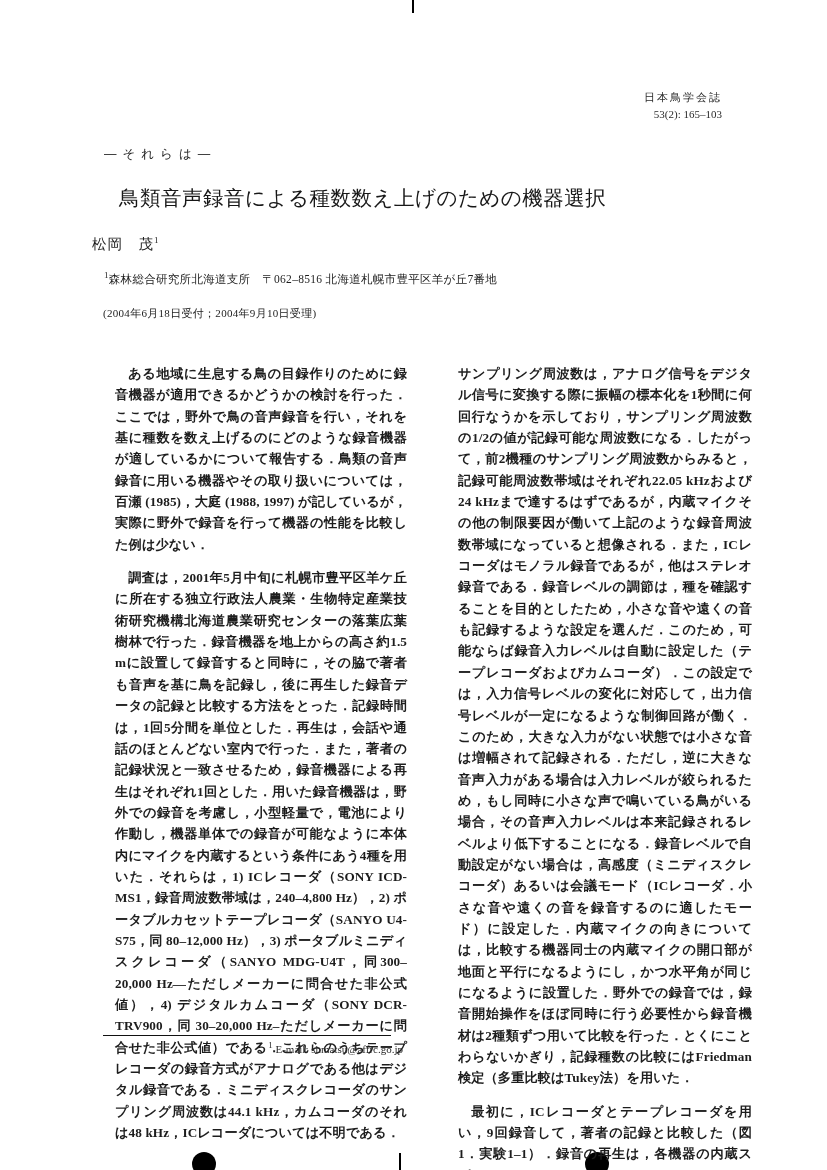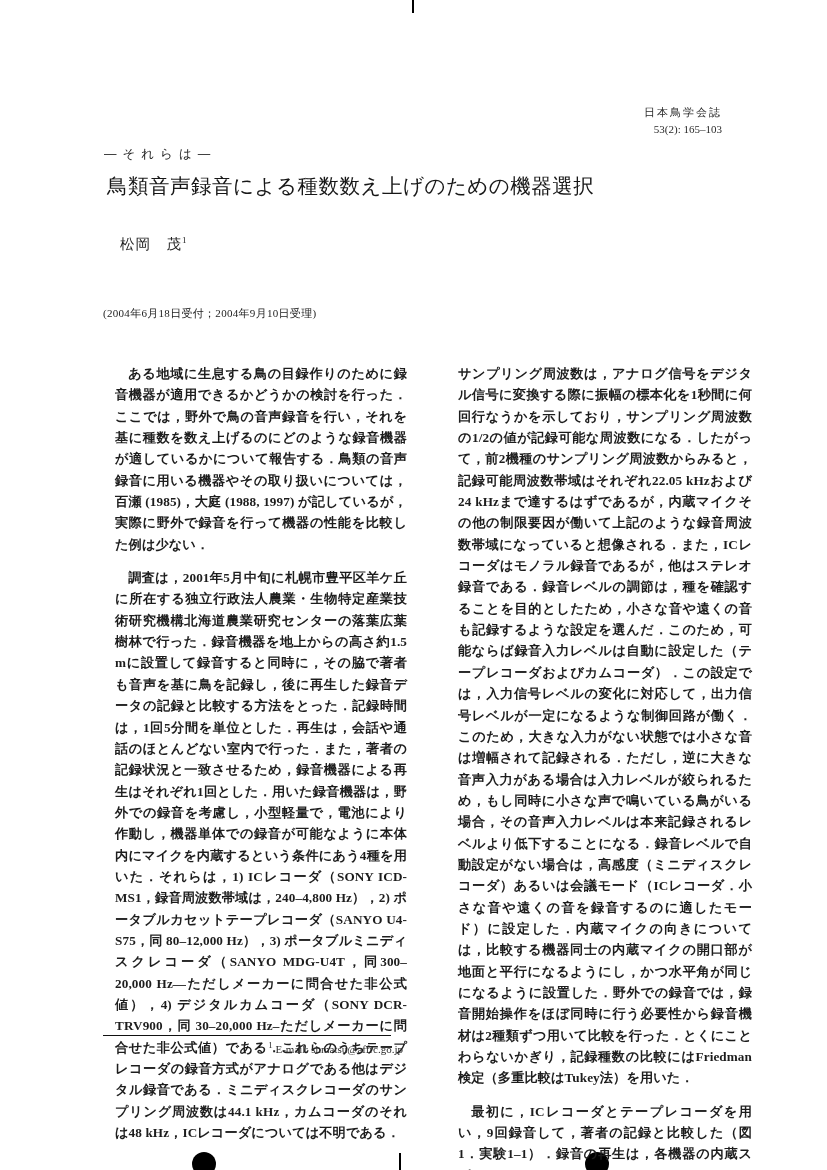--- a/index.html
+++ b/index.html
@@ -37,21 +37,21 @@
     border-radius: 50%;
     background: #000;
     top: 1152px;
   }
   .punch.left  { left: 192px; }
   .punch.right { left: 585px; }
 
   
   .journal-header {
     position: absolute;
-    top: 104px; right: 105px;
+    top: 89px; right: 105px;
     text-align: right;
     font-size: 11px;
     line-height: 17px;
     color: #2a2a2a;
   }
   .journal-header .journal-name { letter-spacing: 2px; }
 
   
   .section-label {
     position: absolute;
@@ -68,21 +68,21 @@
     font-family: "Liberation Sans", "DejaVu Sans", sans-serif;
     font-size: 20.5px;
     font-weight: 500;
     letter-spacing: 0.5px;
     color: #171717;
   }
 
   
   .author {
     position: absolute;
-    left: 120px; top: 235px;
+    left: 92px; top: 235px;
     font-size: 14.5px;
     letter-spacing: 1px;
   }
   .author sup, .affiliation sup, .footnote sup {
     font-size: 9px;
     vertical-align: super;
     line-height: 0;
   }
   .affiliation {
     position: absolute;
@@ -143,26 +143,29 @@
   <div class="punch right"></div>
   <div class="bottom-line"></div>
 
   <div class="journal-header">
     <div class="journal-name">日本鳥学会誌</div>
     <div class="journal-issue">53(2): 165–103</div>
   </div>
 
   <div class="section-label">—それらは—</div>
 
-  <h1 class="title" style="margin:4px;font-family:Liberation Mono, monospace;">鳥類音声録音による種数数え上げのための機器選択</h1>
+  <h1 class="title" style="margin:16px;font-family:Liberation Mono, monospace;">鳥類音声録音による種数数え上げのための機器選択</h1>
 
   <div class="author">
     <span>松岡　茂</span><sup>1</sup>
   </div>
 
+  <div class="affiliation">
+    <sup>1</sup><span>森林総合研究所北海道支所　〒062–8516 北海道札幌市豊平区羊が丘7番地</span>
+  </div>
 
   <div class="received-dates">(2004年6月18日受付；2004年9月10日受理)</div>
 
   <div class="col col-left">
     <p class="indent">ある地域に生息する鳥の目録作りのために録音機器が適用できるかどうかの検討を行った．ここでは，野外で鳥の音声録音を行い，それを基に種数を数え上げるのにどのような録音機器が適しているかについて報告する．鳥類の音声録音に用いる機器やその取り扱いについては，百瀬 (1985)，大庭 (1988, 1997) が記しているが，実際に野外で録音を行って機器の性能を比較した例は少ない．</p>
     <p class="indent">調査は，2001年5月中旬に札幌市豊平区羊ケ丘に所在する独立行政法人農業・生物特定産業技術研究機構北海道農業研究センターの落葉広葉樹林で行った．録音機器を地上からの高さ約1.5 mに設置して録音すると同時に，その脇で著者も音声を基に鳥を記録し，後に再生した録音データの記録と比較する方法をとった．記録時間は，1回5分間を単位とした．再生は，会話や通話のほとんどない室内で行った．また，著者の記録状況と一致させるため，録音機器による再生はそれぞれ1回とした．用いた録音機器は，野外での録音を考慮し，小型軽量で，電池により作動し，機器単体での録音が可能なように本体内にマイクを内蔵するという条件にあう4種を用いた．それらは，1) ICレコーダ（SONY ICD-MS1，録音周波数帯域は，240–4,800 Hz），2) ポータブルカセットテープレコーダ（SANYO U4-S75，同 80–12,000 Hz），3) ポータブルミニディスクレコーダ（SANYO MDG-U4T，同300–20,000 Hz—ただしメーカーに問合せた非公式値），4) デジタルカムコーダ（SONY DCR-TRV900，同 30–20,000 Hz–ただしメーカーに問合せた非公式値）である．これらのうちテープレコーダの録音方式がアナログである他はデジタル録音である．ミニディスクレコーダのサンプリング周波数は44.1 kHz，カムコーダのそれは48 kHz，ICレコーダについては不明である．</p>
   </div>
 
   <div class="col col-right">
     <p>サンプリング周波数は，アナログ信号をデジタル信号に変換する際に振幅の標本化を1秒間に何回行なうかを示しており，サンプリング周波数の1/2の値が記録可能な周波数になる．したがって，前2機種のサンプリング周波数からみると，記録可能周波数帯域はそれぞれ22.05 kHzおよび24 kHzまで達するはずであるが，内蔵マイクその他の制限要因が働いて上記のような録音周波数帯域になっていると想像される．また，ICレコーダはモノラル録音であるが，他はステレオ録音である．録音レベルの調節は，種を確認することを目的としたため，小さな音や遠くの音も記録するような設定を選んだ．このため，可能ならば録音入力レベルは自動に設定した（テープレコーダおよびカムコーダ）．この設定では，入力信号レベルの変化に対応して，出力信号レベルが一定になるような制御回路が働く．このため，大きな入力がない状態では小さな音は増幅されて記録される．ただし，逆に大きな音声入力がある場合は入力レベルが絞られるため，もし同時に小さな声で鳴いている鳥がいる場合，その音声入力レベルは本来記録されるレベルより低下することになる．録音レベルで自動設定がない場合は，高感度（ミニディスクレコーダ）あるいは会議モード（ICレコーダ．小さな音や遠くの音を録音するのに適したモード）に設定した．内蔵マイクの向きについては，比較する機器同士の内蔵マイクの開口部が地面と平行になるようにし，かつ水平角が同じになるように設置した．野外での録音では，録音開始操作をほぼ同時に行う必要性から録音機材は2種類ずつ用いて比較を行った．とくにことわらないかぎり，記録種数の比較にはFriedman検定（多重比較はTukey法）を用いた．</p>

